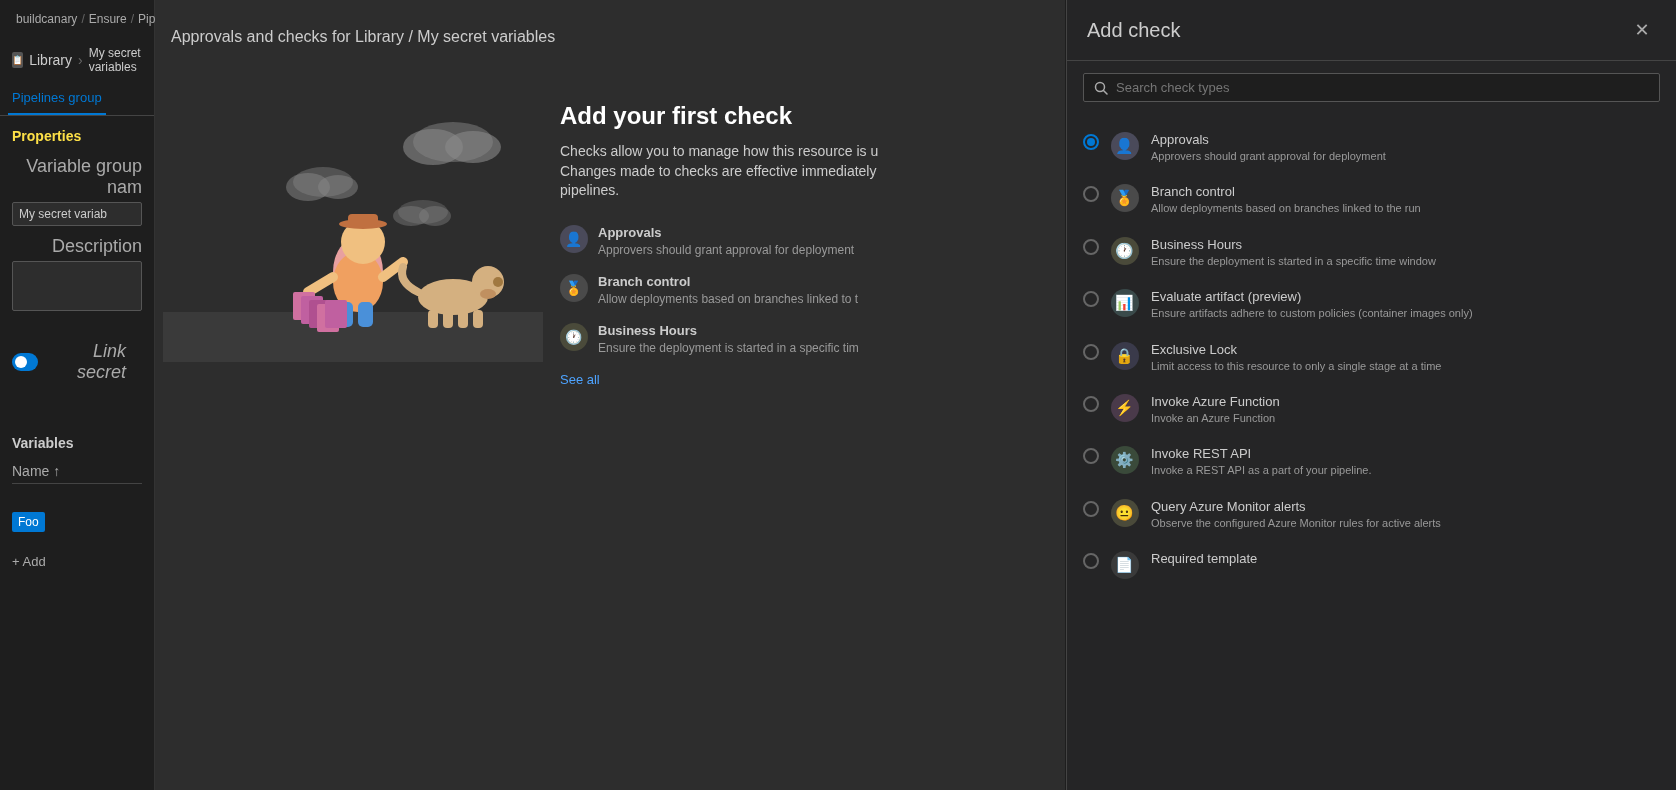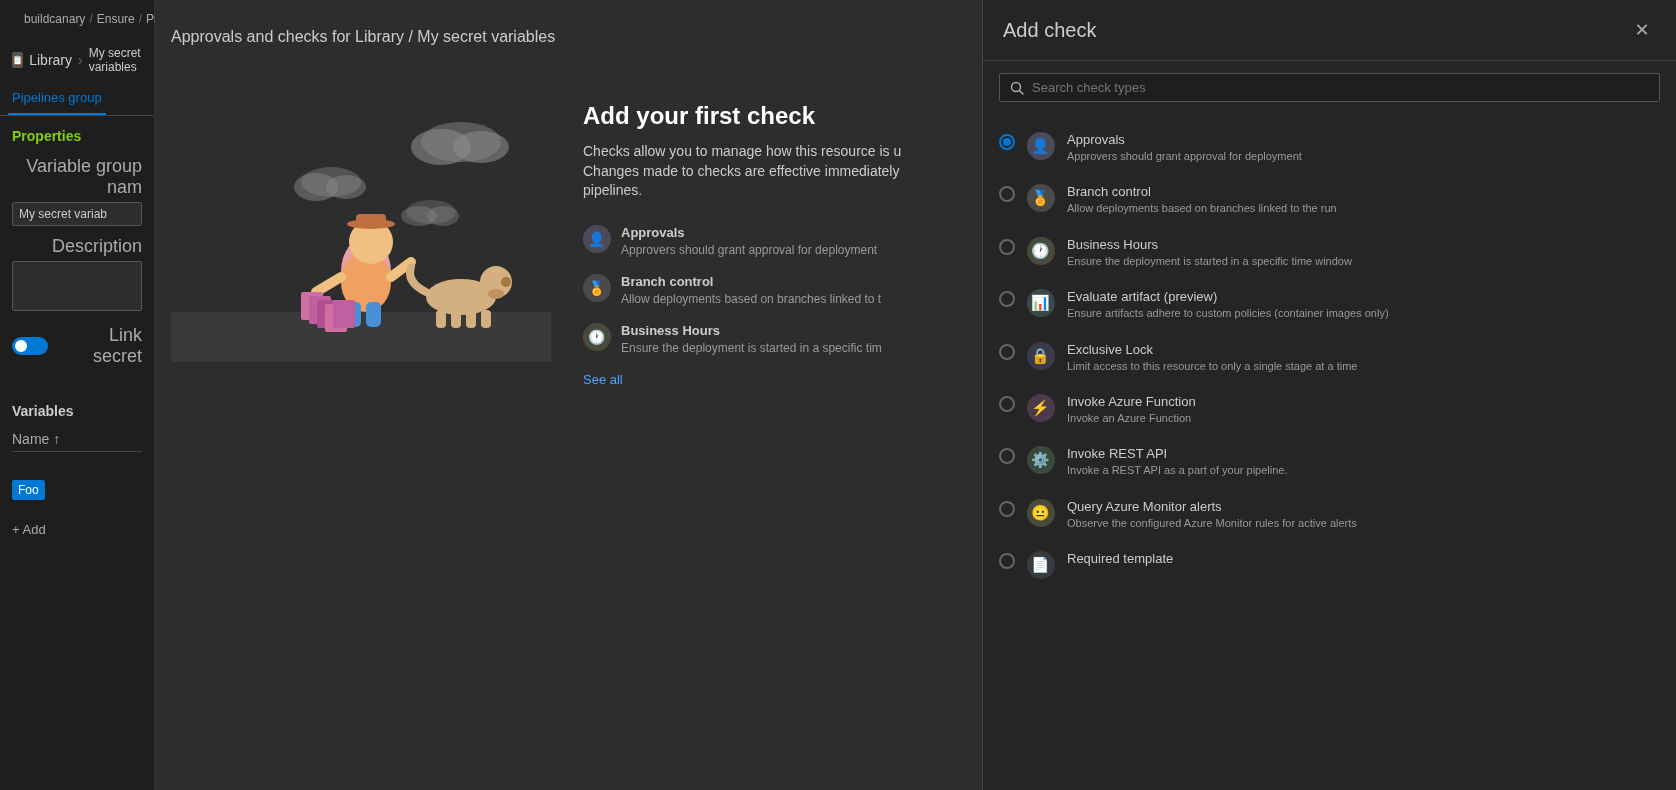--- a/index.html
+++ b/index.html
@@ -19,21 +19,21 @@
       left: 0;
       top: 0;
       width: 155px;
       height: 790px;
       background: #1e1e1e;
       border-right: 1px solid #333;
       padding: 0;
     }
 
     .breadcrumb {
-      padding: 12px 24px;
+      padding: 12px 16px;
       font-size: 12px;
       color: #aaa;
       display: flex;
       align-items: center;
       gap: 4px;
     }
 
     .breadcrumb span { color: #aaa; }
     .breadcrumb .sep { color: #666; }
 
@@ -75,21 +75,21 @@
       border-bottom: 2px solid #0078d4;
     }
 
     .properties-section {
       padding: 12px;
     }
 
     .properties-section h3 {
       font-size: 14px;
       font-weight: 600;
-      color: #84cc16;
+      color: #fde047;
       margin-bottom: 12px;
     }
 
     .form-label {
       font-size: 18px;
       color: #aaa;
       margin-bottom: 4px;
       text-align: right;
     }
 
@@ -194,22 +194,22 @@
     .main-title {
       padding: 4px 16px 16px;
       font-size: 16px;
       font-weight: 400;
       color: #ccc;
     }
 
     .illustration-area {
       display: flex;
       align-items: flex-start;
-      padding: 20px 16px;
-      gap: 32px;
+      padding: 20px 8px;
+      gap: 17px;
     }
 
     
     .illustration-svg {
       width: 380px;
       height: 280px;
       flex-shrink: 0;
     }
 
     .checks-preview {
@@ -266,21 +266,21 @@
       cursor: pointer;
       margin-top: 8px;
       display: inline-block;
     }
 
     
     .add-check-panel {
       position: absolute;
       right: 0;
       top: 0;
-      width: 694px;
+      width: 610px;
       height: 790px;
       background: #252526;
       border-left: 1px solid #444;
       display: flex;
       flex-direction: column;
     }
 
     .panel-header {
       display: flex;
       align-items: center;
@@ -431,21 +431,21 @@
   </div>
 
   <div class="properties-section">
     <h3>Properties</h3>
     <div class="form-label">Variable group nam</div>
     <input class="form-input" type="text" value="My secret variab" style="">
     <div class="form-label">Description</div>
     <textarea class="form-input" rows="3" style="resize: none; height: 50px;"></textarea>
     <div class="toggle-row">
       <div class="toggle"></div>
-      <span class="form-label" style="margin:0;">Link secret</span>
+      <span class="form-label" style="margin:16px;font-style:italic;">Link secret</span>
     </div>
   </div>
 
   <div class="variables-section">
     <h3>Variables</h3>
     <div class="table-header">
       <span>Name ↑</span>
     </div>
     <div class="table-row">
       <span class="cell-selected">Foo</span>

